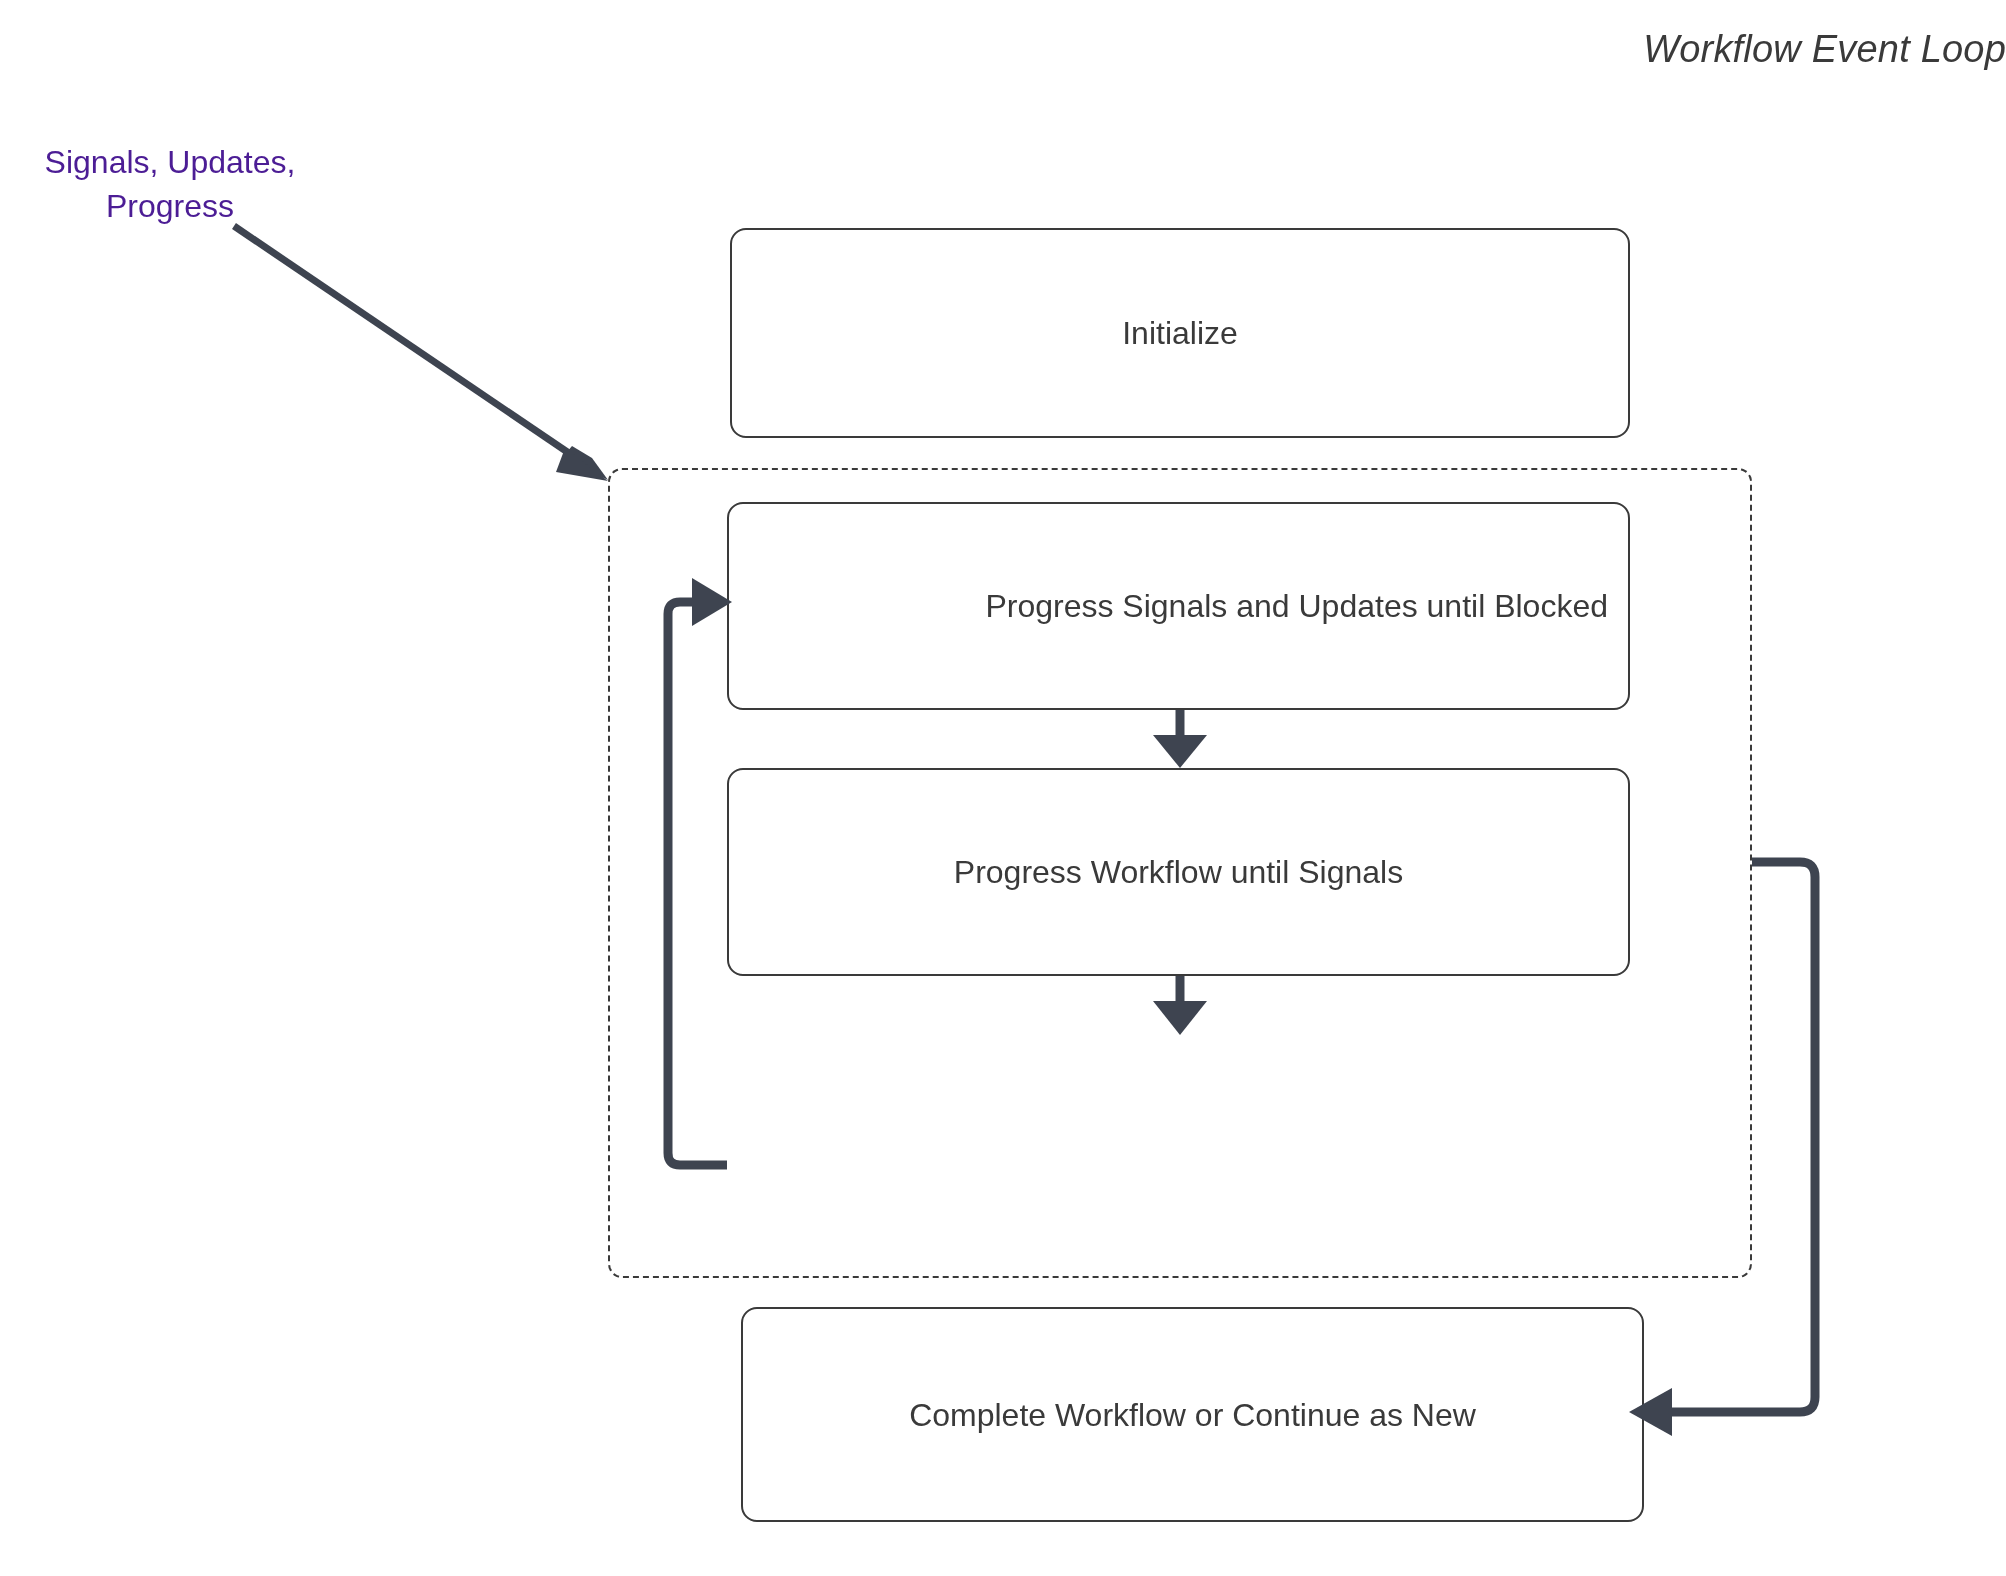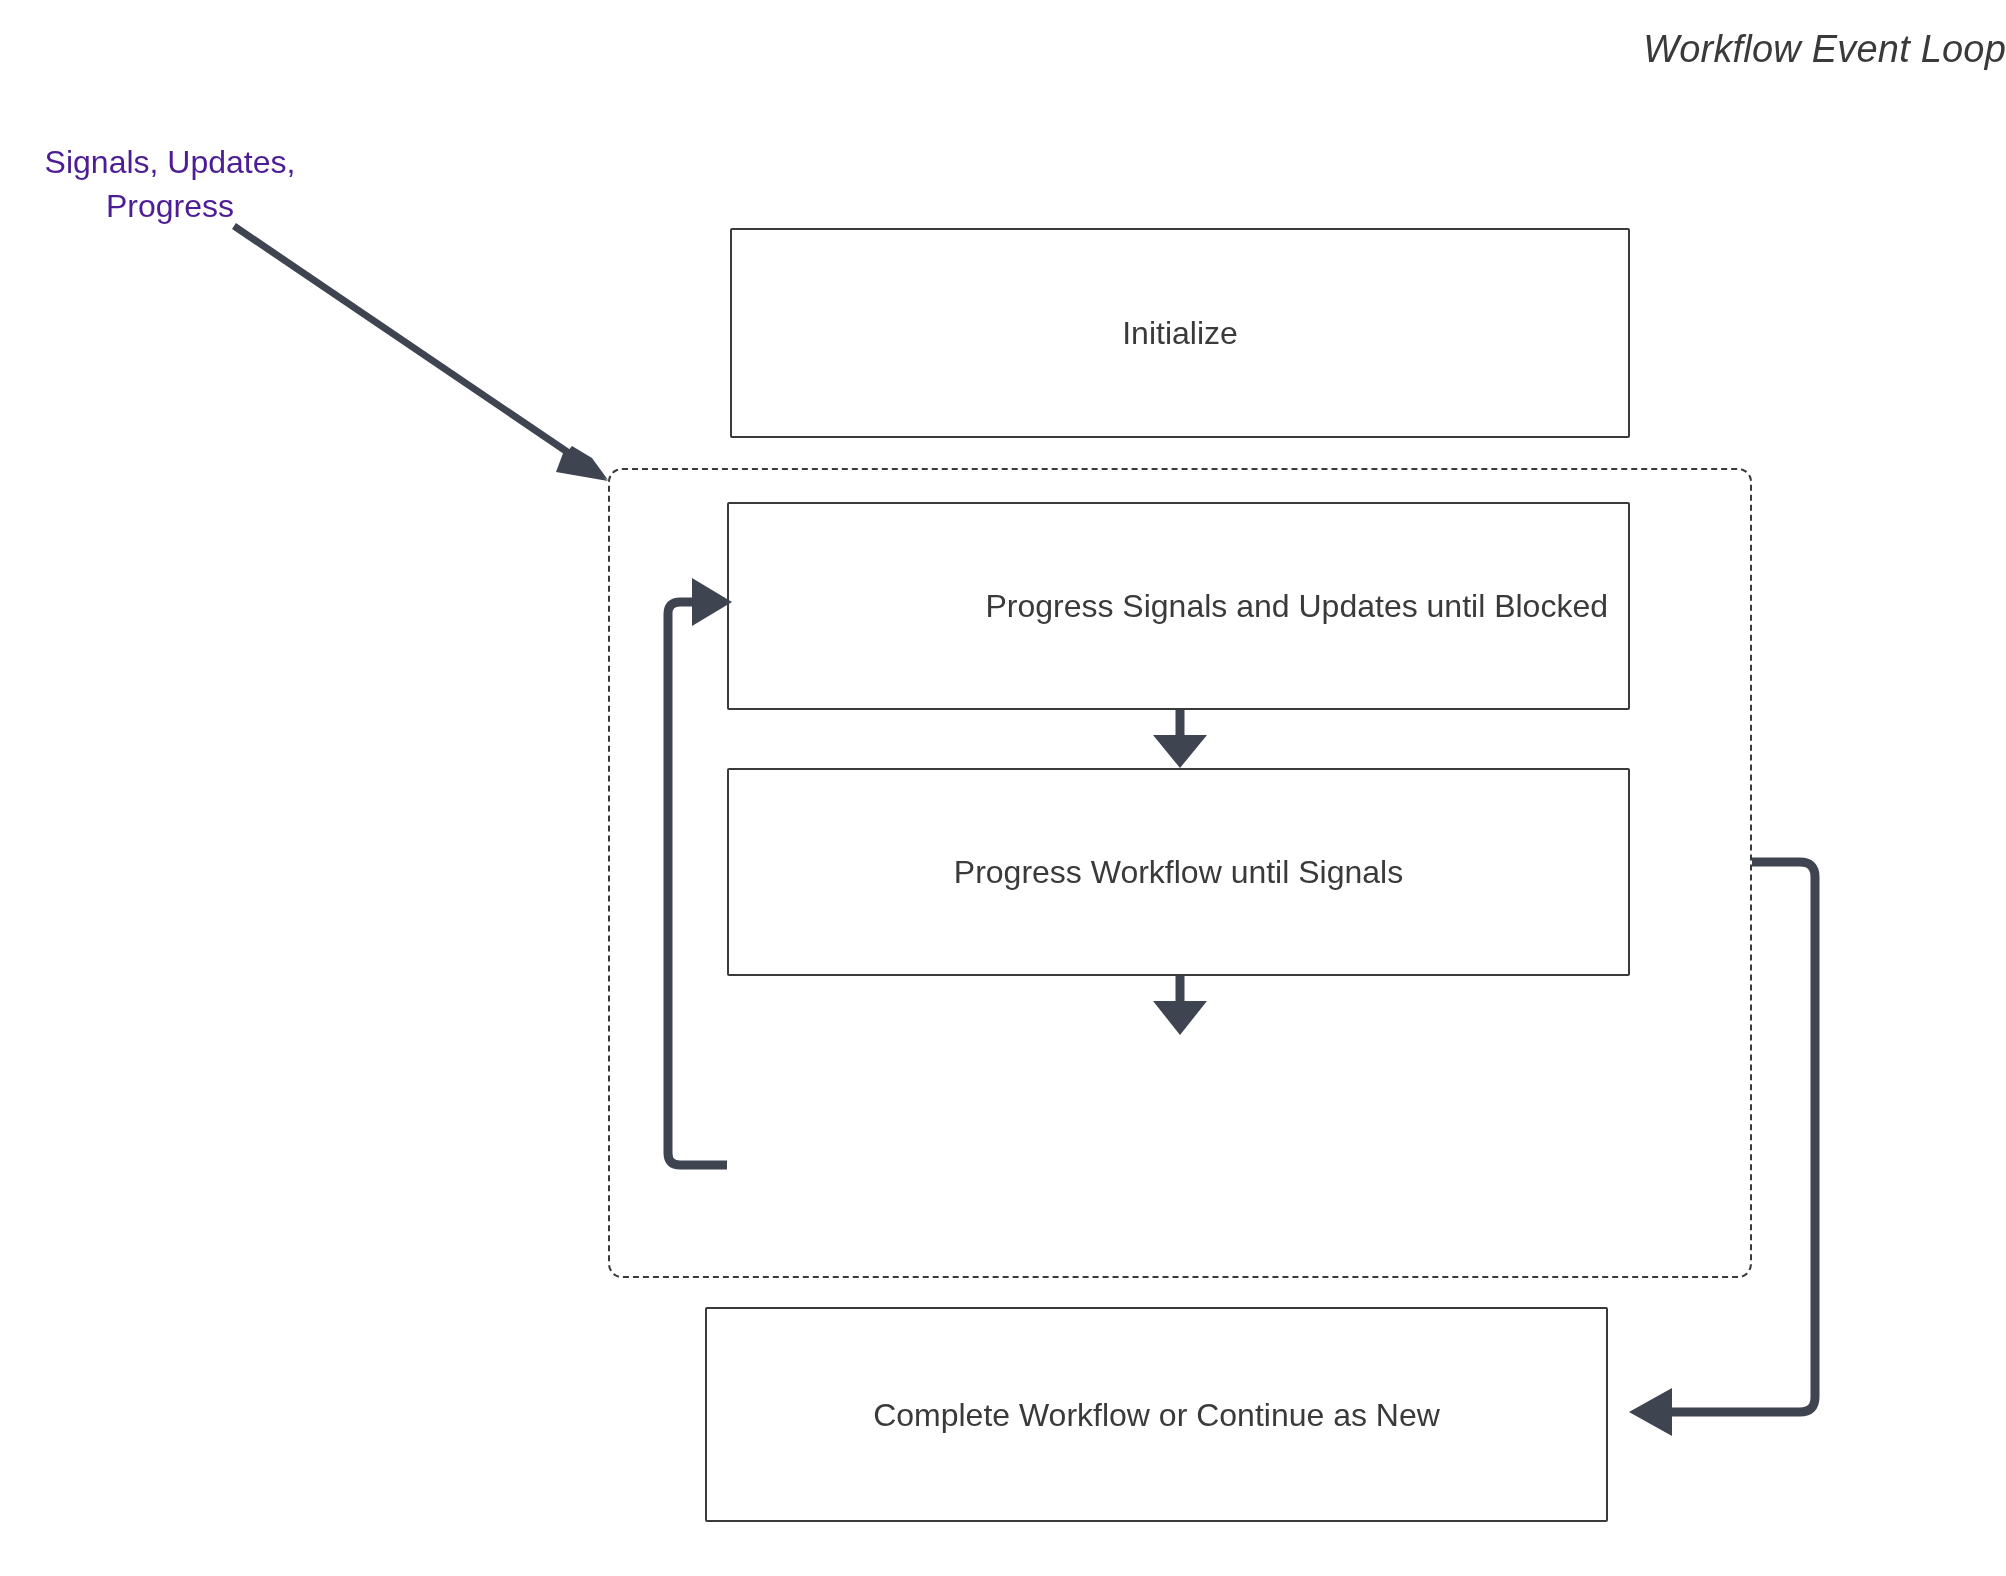--- a/index.html
+++ b/index.html
@@ -55,37 +55,37 @@
     height: 810px;
     border: 2px dashed #3a3a3a;
     border-radius: 14px;
     box-sizing: border-box;
   }
   .node {
     position: absolute;
     box-sizing: border-box;
     background: #ffffff;
     border: 2px solid #3a3a3a;
-    border-radius: 2px;
+    border-radius: 16px;
     display: flex;
     align-items: center;
     justify-content: center;
   }
   .node-label {
     font-size: 32px;
     color: #3a3a3a;
     text-align: center;
     padding: 0 20px;
     line-height: 40px;
   }
   #node-initialize   { left: 730px; top: 228px;  width: 900px; height: 210px; }
   #node-progress-su  { left: 727px; top: 502px;  width: 903px; height: 208px; justify-content: flex-end; }
   #node-progress-wf  { left: 727px; top: 768px;  width: 903px; height: 208px; }
   #node-exec-queries { left: 727px; top: 1038px; width: 903px; height: 208px; }
-  #node-complete     { left: 705px; top: 1307px; width: 903px; height: 215px; }
+  #node-complete     { left: 741px; top: 1307px; width: 903px; height: 215px; }
 </style>
 </head>
 <body>
 
 <div id="canvas">
 
   <div class="diagram-title">Workflow Event Loop</div>
 
   <div class="input-label">
     <div>Signals, Updates,</div>

